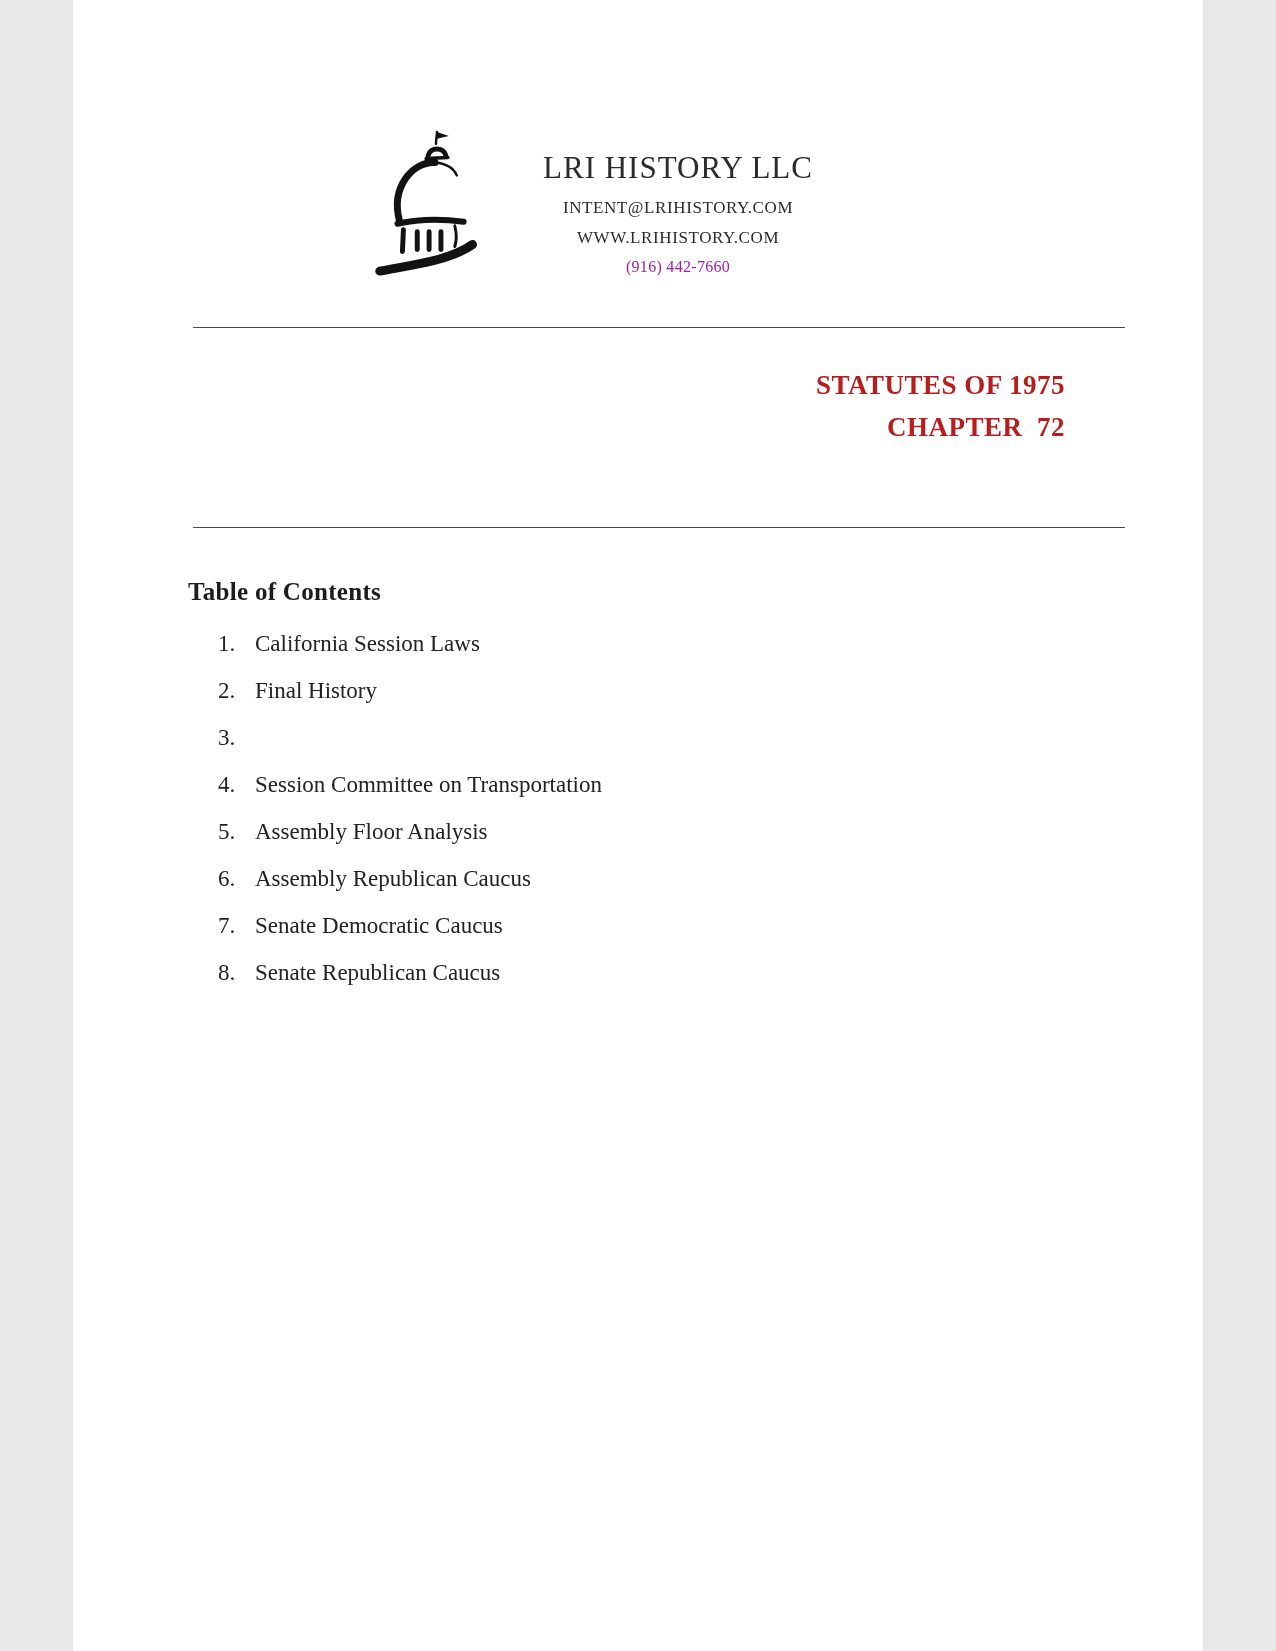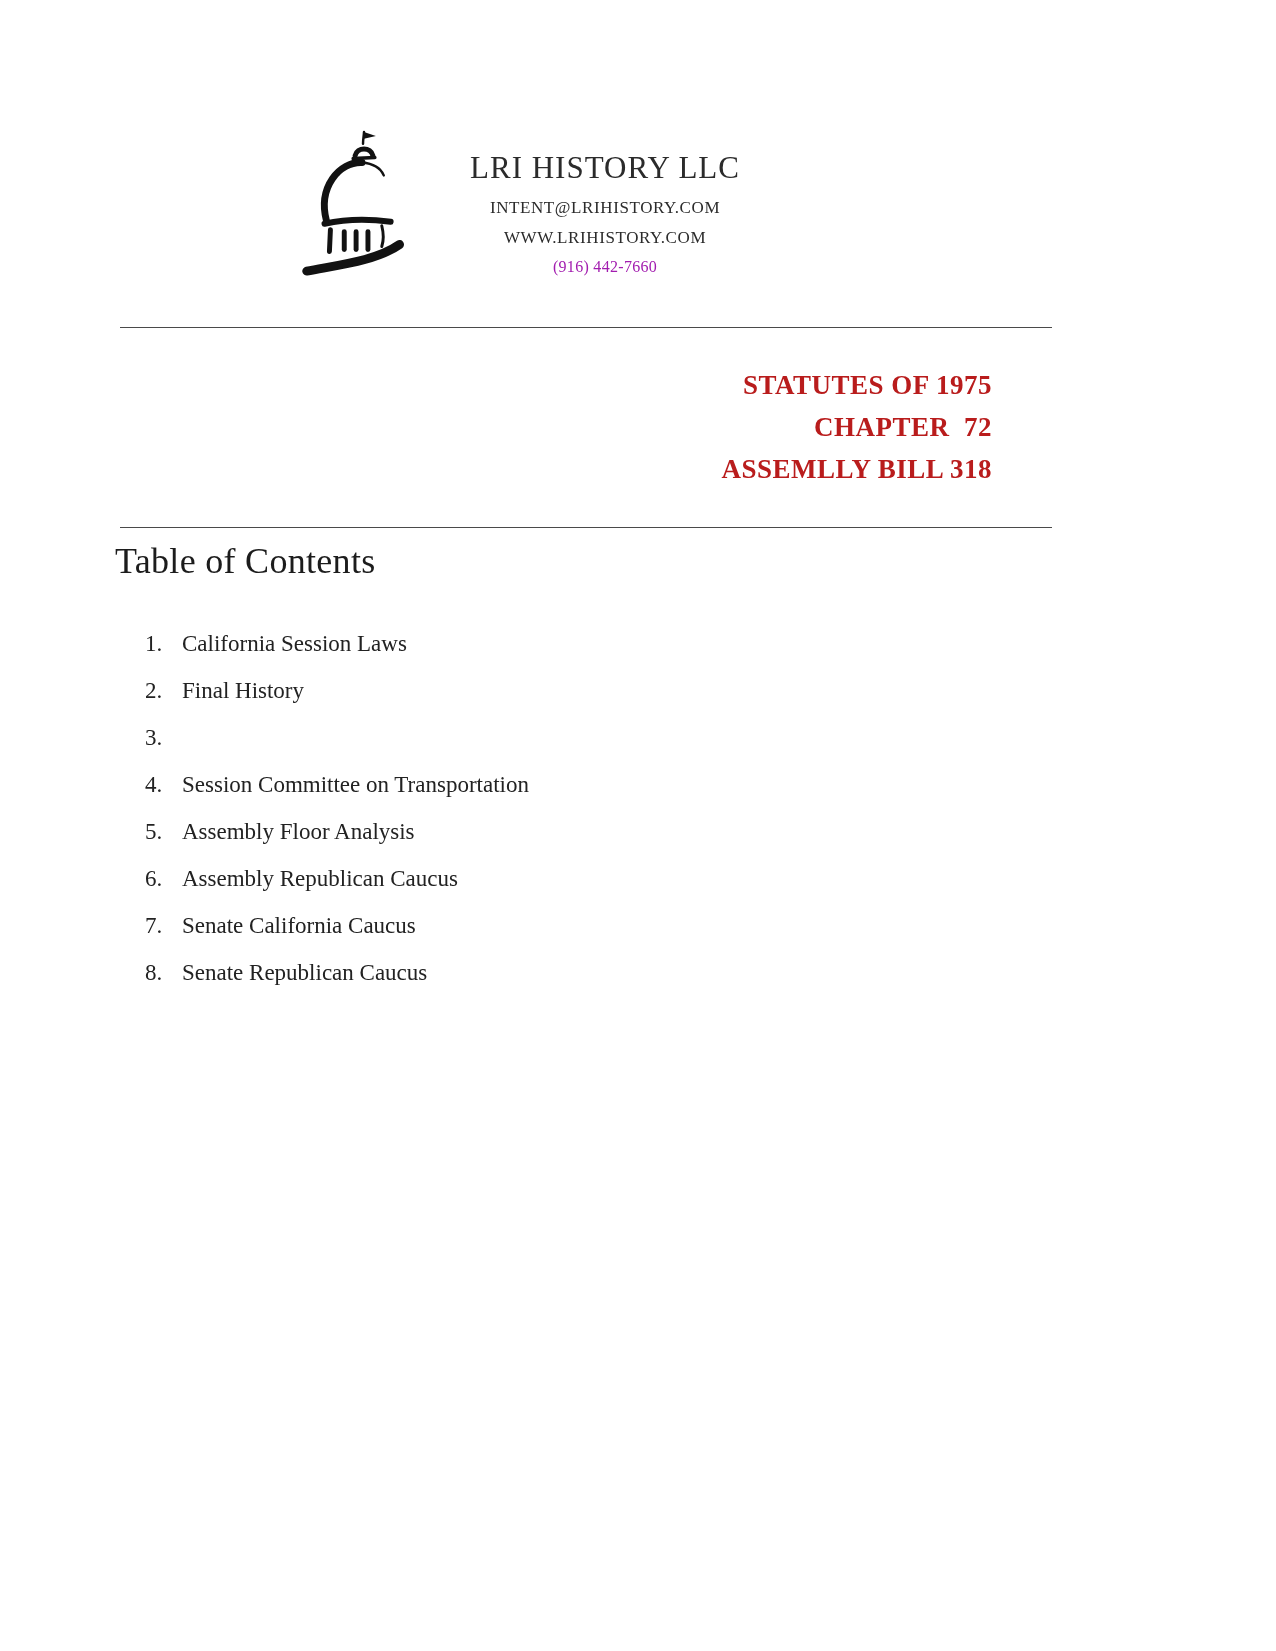--- a/index.html
+++ b/index.html
@@ -2,21 +2,21 @@
 <html><head>
 <meta charset="utf-8">
 <style>
   html, body {
     margin: 0;
     padding: 0;
     background: #e8e8e8;
   }
   .page {
     position: relative;
-    width: 1276px;
+    width: 1130px;
     height: 1651px;
     margin: 0 auto;
     background: #ffffff;
     font-family: "Liberation Serif", serif;
     color: #1f1f1f;
     overflow: hidden;
   }
 
   
   .logo {
@@ -78,23 +78,23 @@
     font-size: 27px;
     line-height: 42px;
     white-space: pre;
     letter-spacing: 0.5px;
   }
 
   
   .toc-heading {
     position: absolute;
     left: 115px;
-    top: 540px;
-    font-size: 36px;
-    font-weight: normal;
+    top: 578px;
+    font-size: 25px;
+    font-weight: bold;
     color: #1c1c1c;
     letter-spacing: 0.3px;
   }
   .toc-list {
     position: absolute;
     left: 145px;
     top: 620px;
     width: 800px;
   }
   .toc-item {
@@ -147,21 +147,20 @@
     <div class="contact-line">INTENT@LRIHISTORY.COM</div>
     <div class="contact-line">WWW.LRIHISTORY.COM</div>
     <div class="phone-line">(916) 442-7660</div>
   </div>
 
   <div class="rule rule-top"></div>
 
   <div class="title-block">
     <div class="title-line">STATUTES OF 1975</div>
     <div class="title-line">CHAPTER  72</div>
-    <div class="title-line">ASSEMLLY BILL 318</div>
   </div>
 
   <div class="rule rule-bottom"></div>
 
   <div class="toc-heading">Table of Contents</div>
 
   <div class="toc-list">
     <div class="toc-item">
       <span class="toc-num">1.</span>
       <span class="toc-label">California Session Laws</span>
@@ -180,21 +179,21 @@
     <div class="toc-item">
       <span class="toc-num">5.</span>
       <span class="toc-label">Assembly Floor Analysis</span>
     </div>
     <div class="toc-item">
       <span class="toc-num">6.</span>
       <span class="toc-label">Assembly Republican Caucus</span>
     </div>
     <div class="toc-item">
       <span class="toc-num">7.</span>
-      <span class="toc-label">Senate California Caucus</span>
+      <span class="toc-label">Senate Democratic Caucus</span>
     </div>
     <div class="toc-item">
       <span class="toc-num">8.</span>
       <span class="toc-label">Senate Republican Caucus</span>
     </div>
   </div>
 
 </div>
 
 </body></html>

